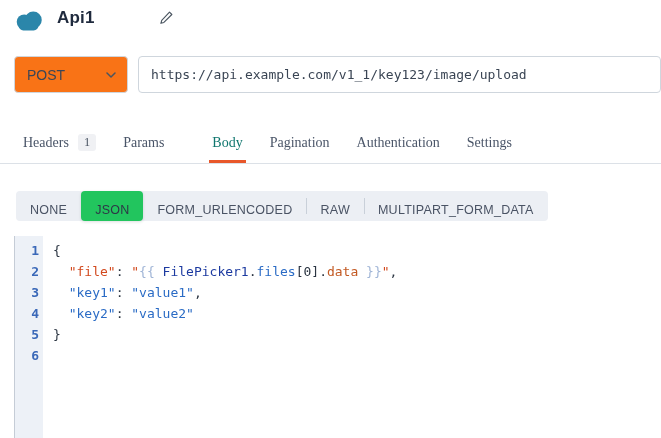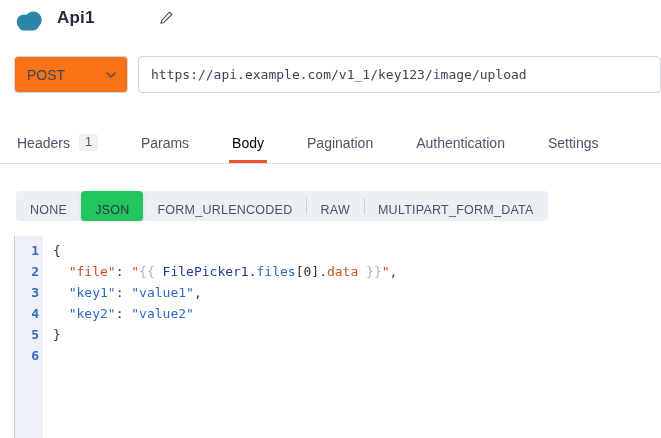--- a/index.html
+++ b/index.html
@@ -24,23 +24,23 @@
     display:flex;align-items:center;justify-content:space-between;padding:0 11px 0 12px;
     font-size:14px;color:#3C4656;cursor:pointer;background:#f97316;flex:none;
   }
   .url-input{
     margin-left:10px;width:540px;height:37px;box-sizing:border-box;border:1px solid #CFD6DD;border-radius:4px;
     padding:0 10px 0 12px;font-family:"DejaVu Sans Mono",monospace;font-size:13px;color:#3A4554;
     background:#fff;outline:none;
   }
 
   
-  .tabs{display:flex;gap:37px;padding-left:14px;margin-top:33px;border-bottom:1px solid #DCE1E7;flex:none;}
+  .tabs{display:flex;gap:21px;padding-left:20px;margin-top:33px;border-bottom:1px solid #DCE1E7;flex:none;font-family:Liberation Serif, serif;}
   .tab{padding:8px 3px 12px;font-size:14px;color:#4A5568;cursor:pointer;display:flex;align-items:center;}
-  .tab.active{color:#000000;font-weight:500;padding-bottom:9px;border-bottom:3px solid var(--accent,#E8572A);}
+  .tab.active{color:#0f766e;font-weight:500;padding-bottom:9px;border-bottom:3px solid var(--accent,#E8572A);margin-left:21px;}
   .badge{
     margin-left:9px;background:#F0F1F4;color:#4C5664;font-size:12.5px;line-height:17px;
     padding:0 6px;border-radius:3px;
   }
 
   
   .seg{display:inline-flex;align-items:stretch;background:#ECEFF4;border-radius:4px;margin:27px 0 0 16px;height:30px;width:fit-content;flex:none;}
   .seg-item{
     position:relative;padding:4px 14px;line-height:30px;font-size:12.5px;letter-spacing:.25px;
     color:#4A5364;cursor:pointer;white-space:nowrap;

